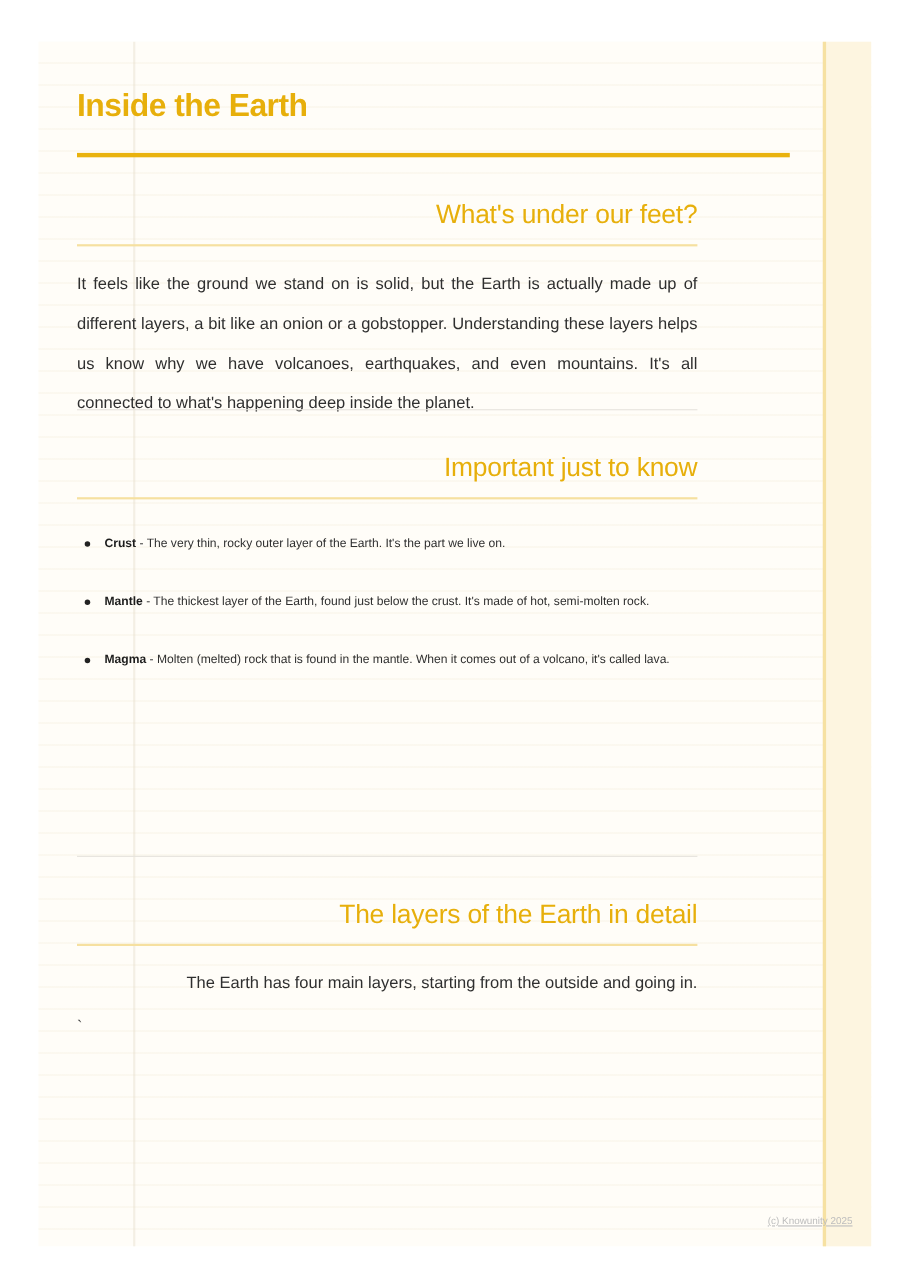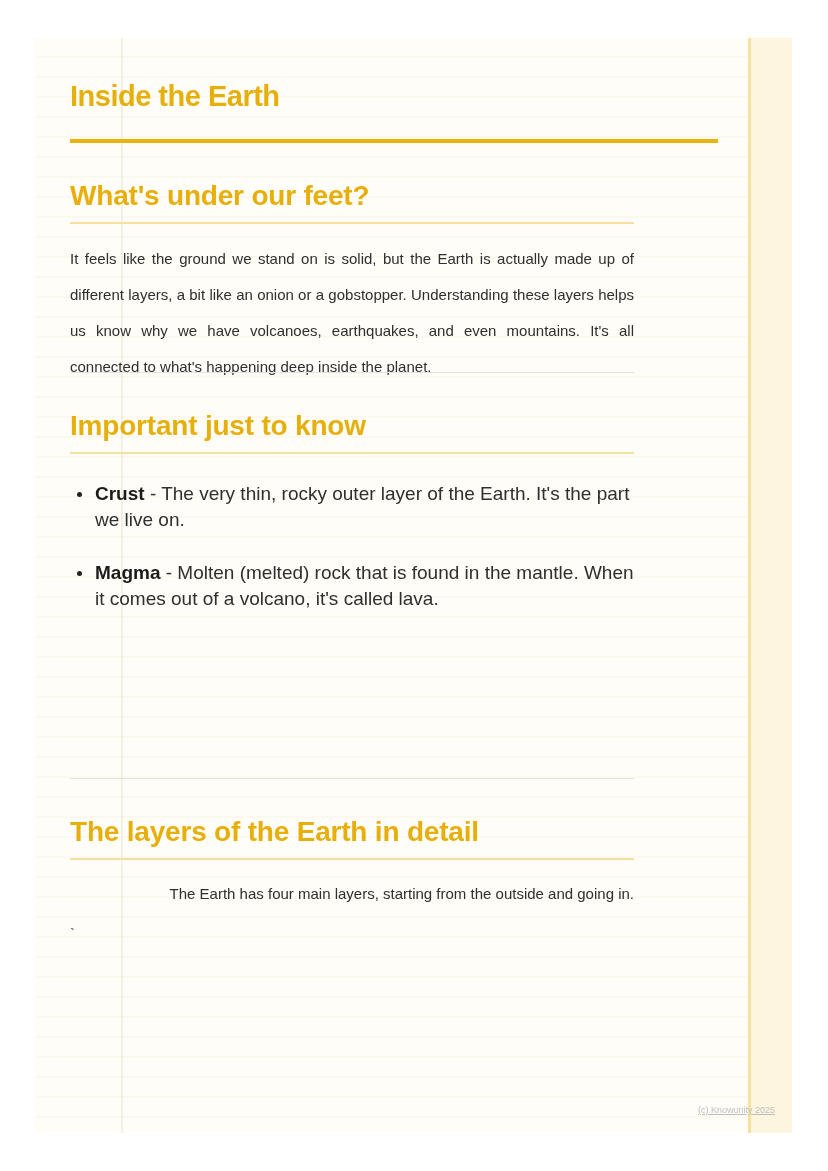--- a/index.html
+++ b/index.html
@@ -74,26 +74,27 @@
       height: 4px;
       background: #e9b20d;
     }
     .section {
       position: absolute;
       left: 0;
       width: 564px;
     }
     h2 {
       margin: 0;
-      font-size: 28px;
+      font-size: 24px;
       line-height: 36px;
-      font-weight: 700;
+      font-weight: 400;
       color: #e7af0b;
       letter-spacing: -0.2px;
       white-space: nowrap;
+      text-align: right;
     }
     .h2-rule {
       width: 564px;
       height: 2px;
       background: #f6e0a0;
       margin-top: 8px;
     }
     p.body {
       margin: 0;
       font-size: 15px;
@@ -109,21 +110,21 @@
       background: #e6e3dc;
     }
     ul.terms {
       list-style: none;
       margin: 0;
       padding: 0;
     }
     ul.terms li {
       position: relative;
       padding-left: 25px;
-      font-size: 19px;
+      font-size: 11px;
       line-height: 26px;
       color: #2f2f2f;
       margin-bottom: 6px;
       margin-top: 27px;
     }
     ul.terms li .bullet {
       position: absolute;
       left: 7px;
       top: 11px;
       width: 5px;
@@ -172,20 +173,24 @@
     <div class="section" style="top:370px;">
       <h2>Important just to know</h2>
       <div class="h2-rule"></div>
       <ul class="terms" style="margin-top:14px;">
         <li>
           <span class="bullet"></span>
           <b>Crust</b><span> - The very thin, rocky outer layer of the Earth. It's the part we live on.</span>
         </li>
         <li>
           <span class="bullet"></span>
+          <b>Mantle</b><span> - The thickest layer of the Earth, found just below the crust. It's made of hot, semi-molten rock.</span>
+        </li>
+        <li>
+          <span class="bullet"></span>
           <b>Magma</b><span> - Molten (melted) rock that is found in the mantle. When it comes out of a volcano, it's called lava.</span>
         </li>
       </ul>
     </div>
 
     <div class="divider" style="top:740px;"></div>
 
     <div class="section" style="top:776px;">
       <h2>The layers of the Earth in detail</h2>
       <div class="h2-rule"></div>

